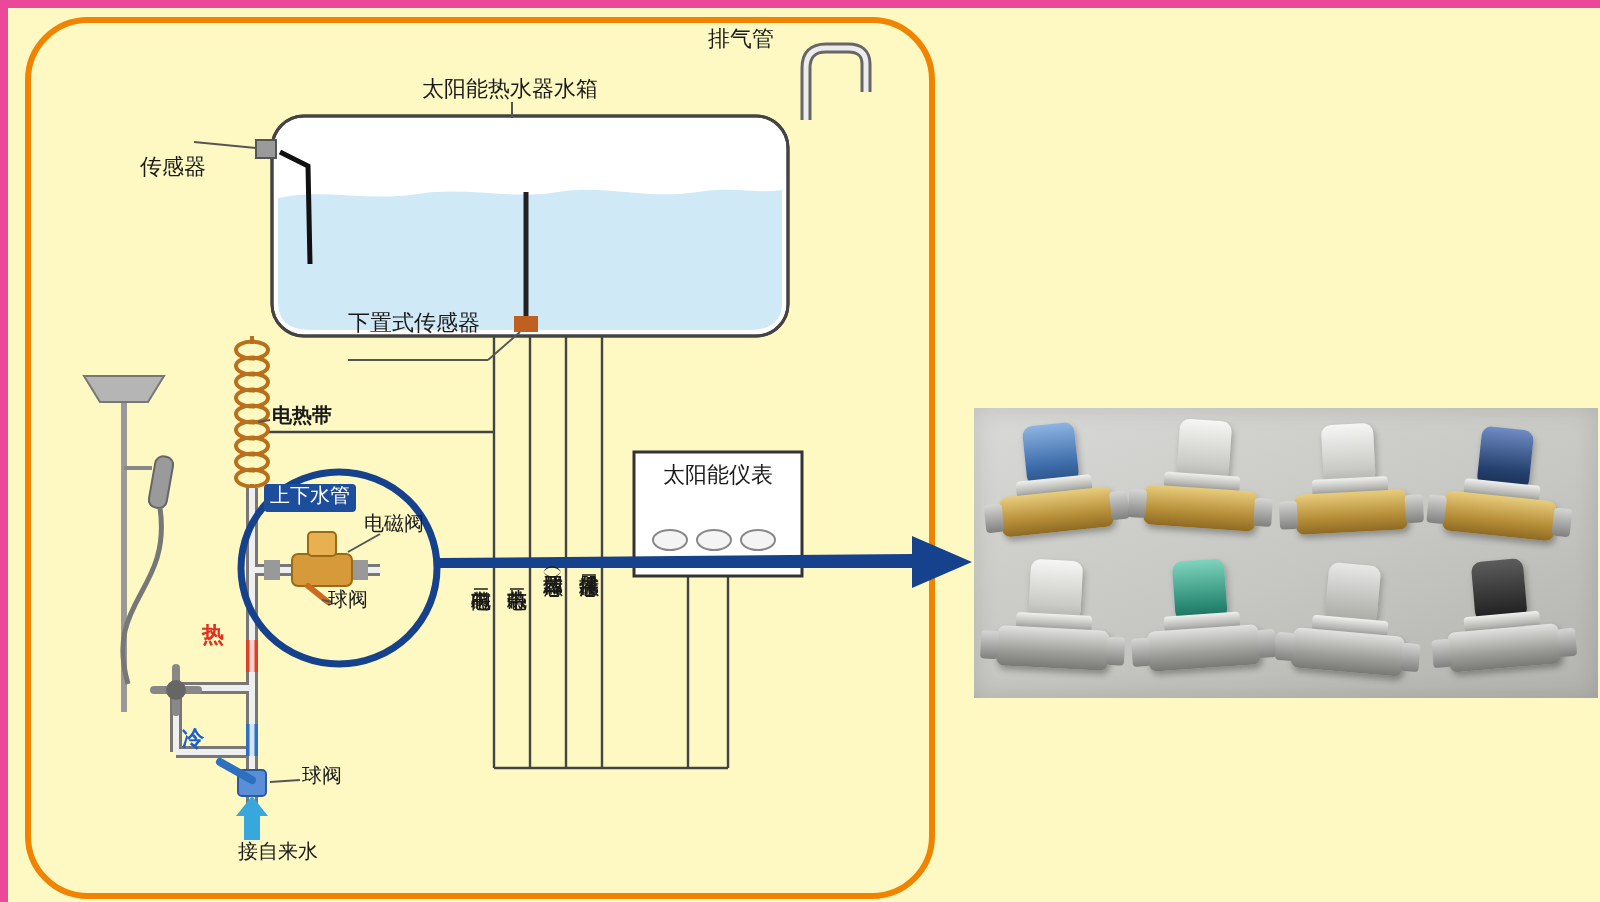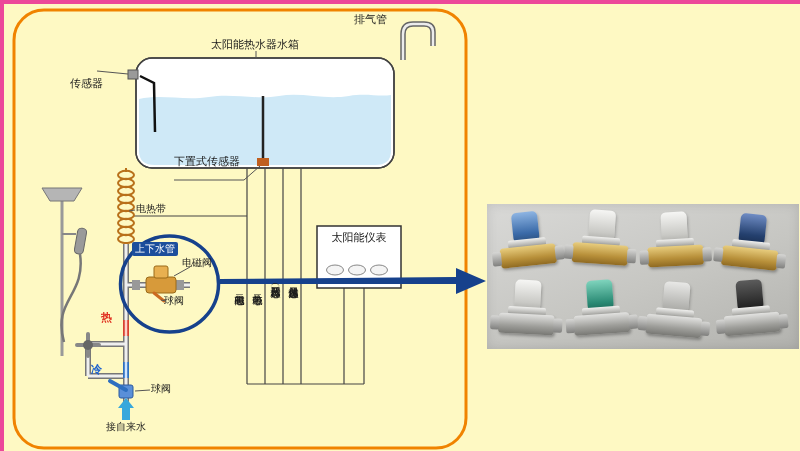--- a/index.html
+++ b/index.html
@@ -157,28 +157,28 @@
 
     <g stroke="#555" stroke-width="1">
       <line x1="131" y1="206" x2="125" y2="207"></line>
     </g>
   </svg>
 
   <div class="lbl" style="left:350px;top:10px;">排气管</div>
   <div class="lbl" style="left:207px;top:35px;">太阳能热水器水箱</div>
   <div class="lbl" style="left:66px;top:55px;margin-top:19px;">传感器</div>
   <div class="lbl" style="left:170px;top:152px;">下置式传感器</div>
-  <div class="lbl lbl-sm" style="left:132px;top:199px;">电热带</div>
+  <div class="lbl lbl-sm" style="left:132px;top:199px;font-weight:bold;">电热带</div>
   <div class="lbl lbl-badge" style="left:128px;top:238px;">上下水管</div>
   <div class="lbl lbl-sm" style="left:178px;top:254px;font-family:Liberation Mono, monospace;">电磁阀</div>
   <div class="lbl lbl-sm" style="left:160px;top:291px;">球阀</div>
   <div class="lbl lbl-hot" style="left:97px;top:308px;">热</div>
   <div class="lbl lbl-cold" style="left:87px;top:360px;">冷</div>
   <div class="lbl lbl-sm" style="left:147px;top:379px;">球阀</div>
-  <div class="lbl lbl-sm" style="left:102px;top:417px;">接自来水</div>
+  <div class="lbl lbl-sm" style="left:115px;top:417px;">接自来水</div>
   <div class="lbl meter-title" style="left:313px;top:228px;">太阳能仪表</div>
 
   <div class="lbl-vert" style="position:absolute;left:228px;top:283px;">电磁阀二芯</div>
   <div class="lbl-vert" style="position:absolute;left:246px;top:283px;">电热带二芯</div>
   <div class="lbl-vert" style="position:absolute;left:264px;top:276px;">传感器四（三）芯</div>
   <div class="lbl-vert" style="position:absolute;left:282px;top:276px;">保温传感器二芯</div>
 
   <div id="photo">
     <div class="valve" style="left:4px;top:8px;transform:rotate(-6deg);">
       <div class="vcap cap-blue"></div>

